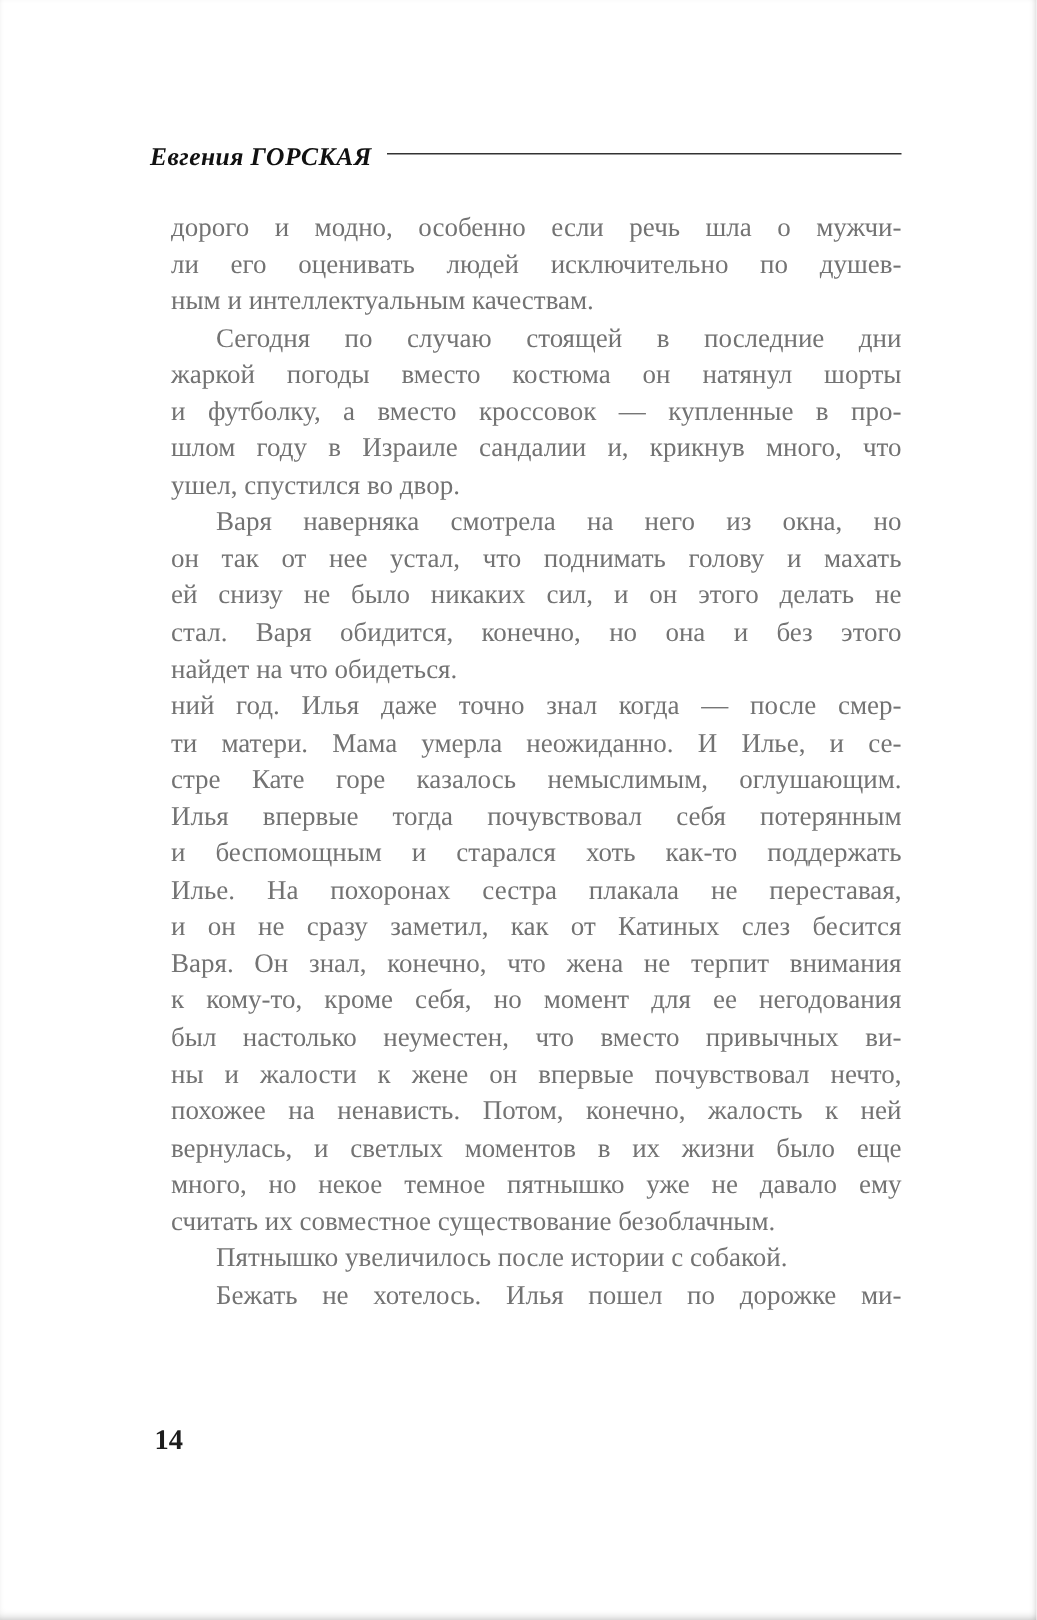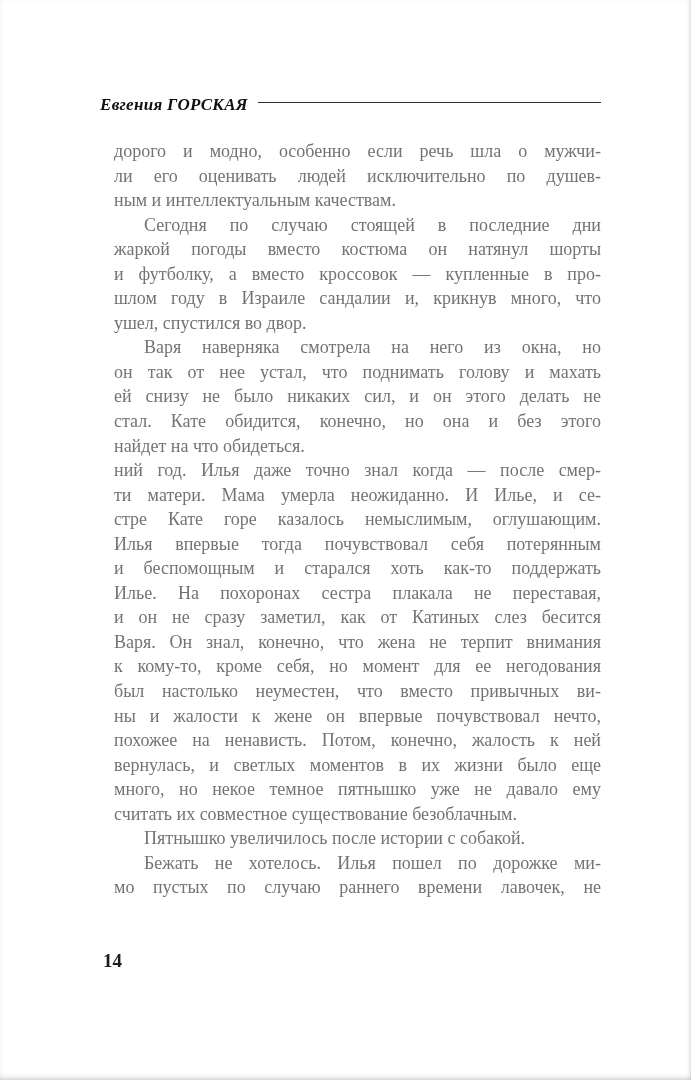--- a/index.html
+++ b/index.html
@@ -84,21 +84,21 @@
           <div class="line first-indent">Сегодня по случаю стоящей в последние дни</div>
           <div class="line">жаркой погоды вместо костюма он натянул шорты</div>
           <div class="line">и футболку, а вместо кроссовок — купленные в про-</div>
           <div class="line">шлом году в Израиле сандалии и, крикнув много, что</div>
           <div class="line last-left">ушел, спустился во двор.</div>
         </div>
         <div class="para">
           <div class="line first-indent">Варя наверняка смотрела на него из окна, но</div>
           <div class="line">он так от нее устал, что поднимать голову и махать</div>
           <div class="line">ей снизу не было никаких сил, и он этого делать не</div>
-          <div class="line">стал. Кате обидится, конечно, но она и без этого</div>
+          <div class="line">стал. Варя обидится, конечно, но она и без этого</div>
           <div class="line last-left">найдет на что обидеться.</div>
         </div>
         <div class="para">
           <div class="line">ний год. Илья даже точно знал когда — после смер-</div>
           <div class="line">ти матери. Мама умерла неожиданно. И Илье, и се-</div>
           <div class="line">стре Кате горе казалось немыслимым, оглушающим.</div>
           <div class="line">Илья впервые тогда почувствовал себя потерянным</div>
           <div class="line">и беспомощным и старался хоть как-то поддержать</div>
           <div class="line">Илье. На похоронах сестра плакала не переставая,</div>
           <div class="line">и он не сразу заметил, как от Катиных слез бесится</div>
@@ -109,18 +109,17 @@
           <div class="line">похожее на ненависть. Потом, конечно, жалость к ней</div>
           <div class="line">вернулась, и светлых моментов в их жизни было еще</div>
           <div class="line">много, но некое темное пятнышко уже не давало ему</div>
           <div class="line last-left">считать их совместное существование безоблачным.</div>
         </div>
         <div class="para">
           <div class="line first-indent last-left">Пятнышко увеличилось после истории с собакой.</div>
         </div>
         <div class="para">
           <div class="line first-indent">Бежать не хотелось. Илья пошел по дорожке ми-</div>
-          <div class="line">мо пустых по случаю раннего времени лавочек, не</div>
         </div>
       </div>
   </div>
   <div class="page-number">14</div>
 </div>
 
 </body></html>

